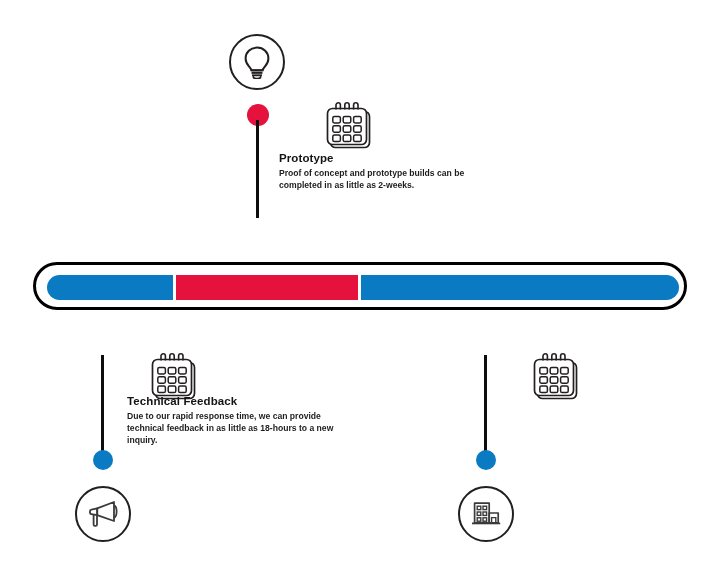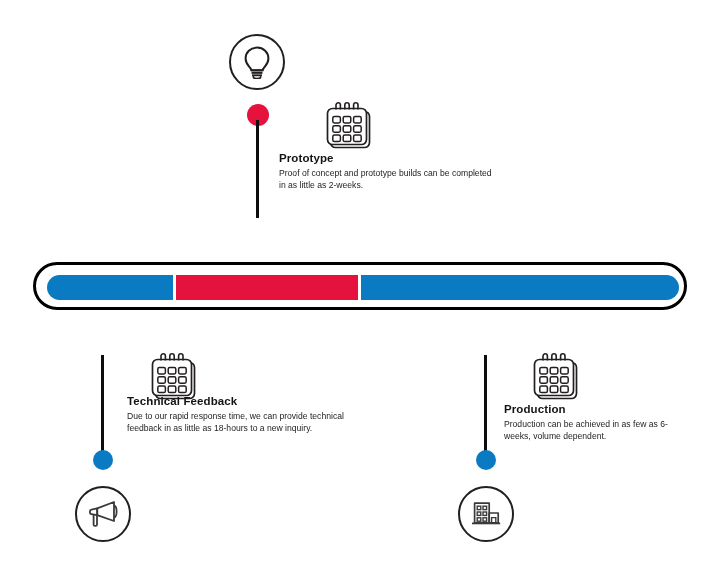--- a/index.html
+++ b/index.html
@@ -63,21 +63,21 @@
   .tb-title {
     font-size: 11.5px;
     font-weight: bold;
     color: #141414;
     letter-spacing: 0.1px;
     margin: 0 0 3px 0;
     line-height: 1.15;
   }
   .tb-body {
     font-size: 8.6px;
-    font-weight: normal;
+    font-weight: bold;
     color: #1d1d1d;
     line-height: 1.38;
     margin: 0;
   }
 
   
   .bar-outer {
     position: absolute;
     left: 33px;
     top: 262px;
@@ -262,18 +262,14 @@
         <rect x="9.8" y="24.8" width="7.6" height="6.4" rx="1.6"></rect>
         <rect x="20.2" y="24.8" width="7.6" height="6.4" rx="1.6"></rect>
         <rect x="30.6" y="24.8" width="7.6" height="6.4" rx="1.6"></rect>
         <rect x="9.8" y="34.1" width="7.6" height="6.4" rx="1.6"></rect>
         <rect x="20.2" y="34.1" width="7.6" height="6.4" rx="1.6"></rect>
         <rect x="30.6" y="34.1" width="7.6" height="6.4" rx="1.6"></rect>
       </g>
     </svg>
   </div>
 
-  <div class="textblock" style="left:504px; top:403px; width:190px;">
-    <p class="tb-title">Production</p>
-    <p class="tb-body">Production can be achieved in as few as 6-weeks, volume dependent.</p>
-  </div>
 
 </div>
 
 </body></html>

